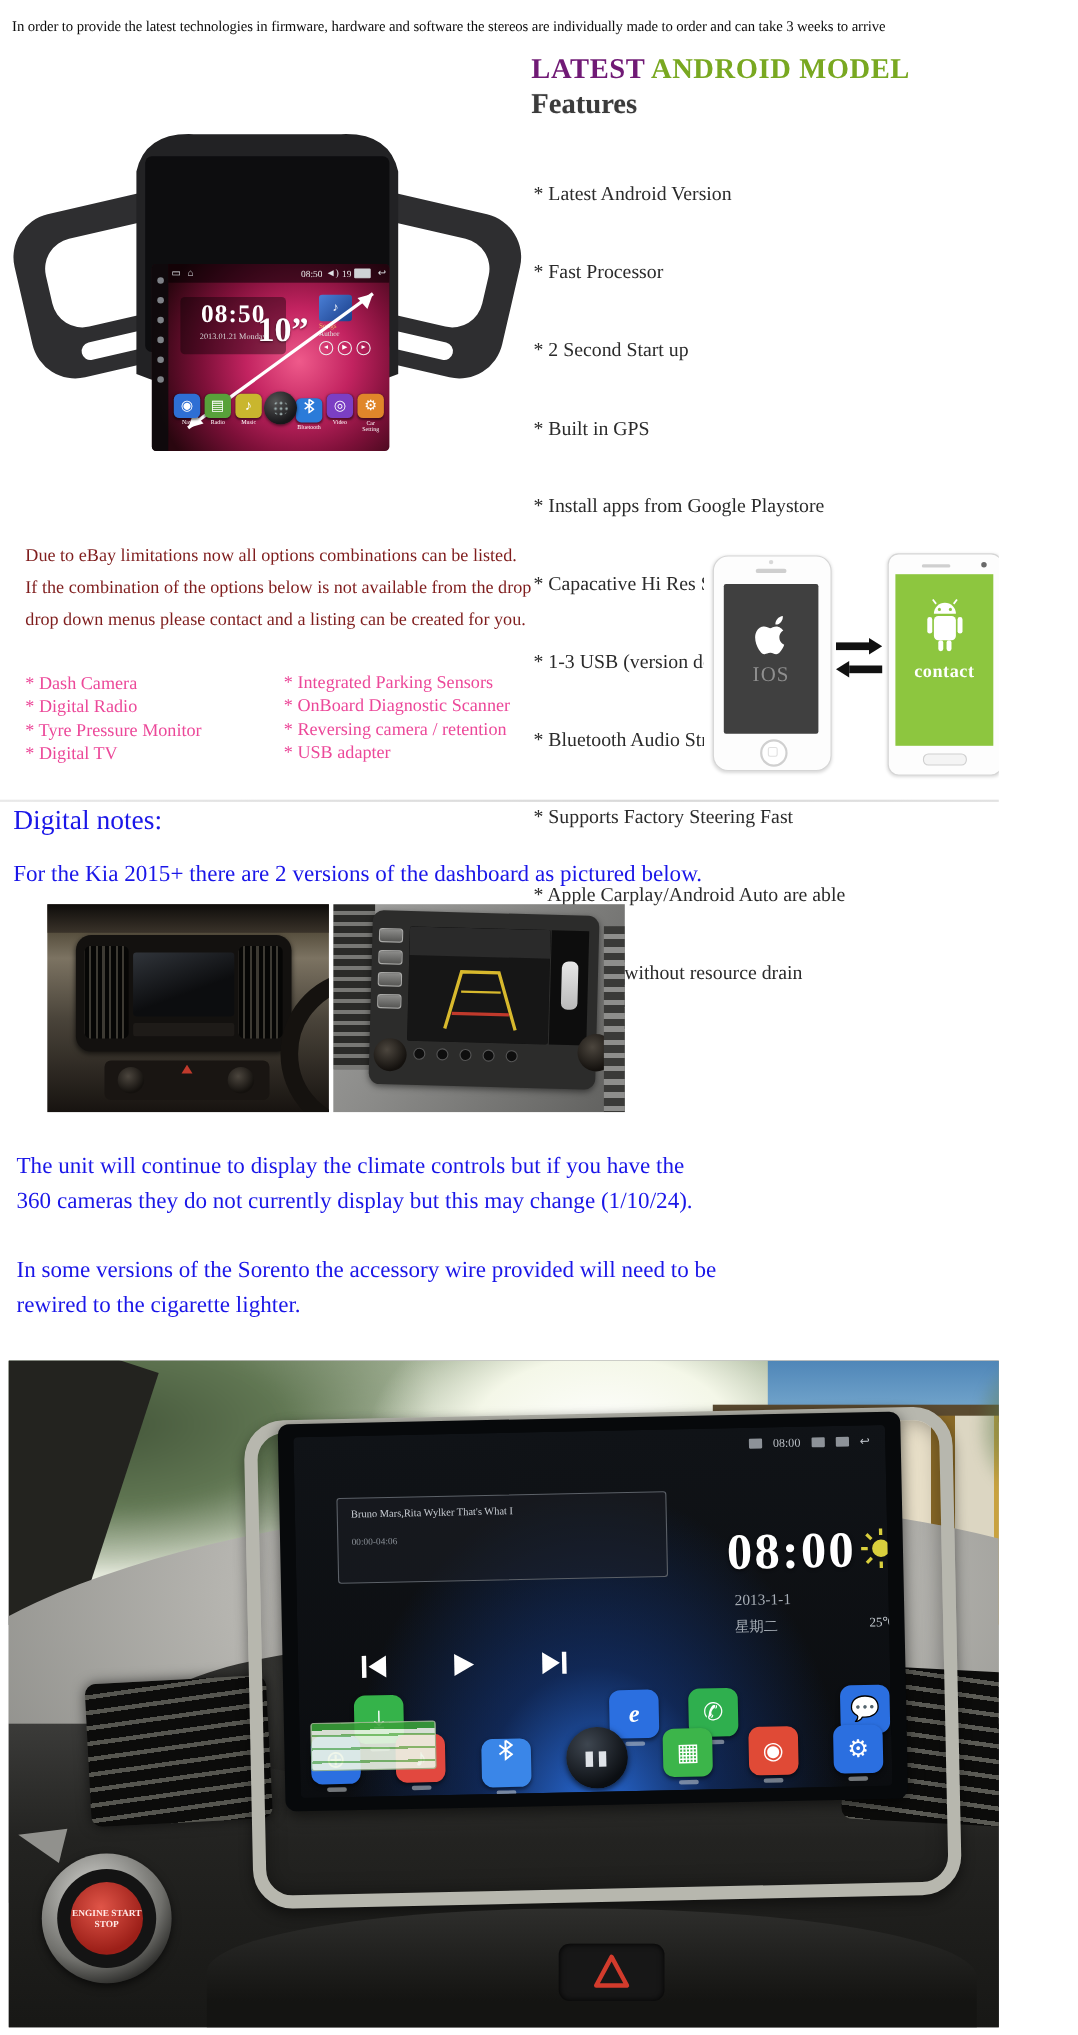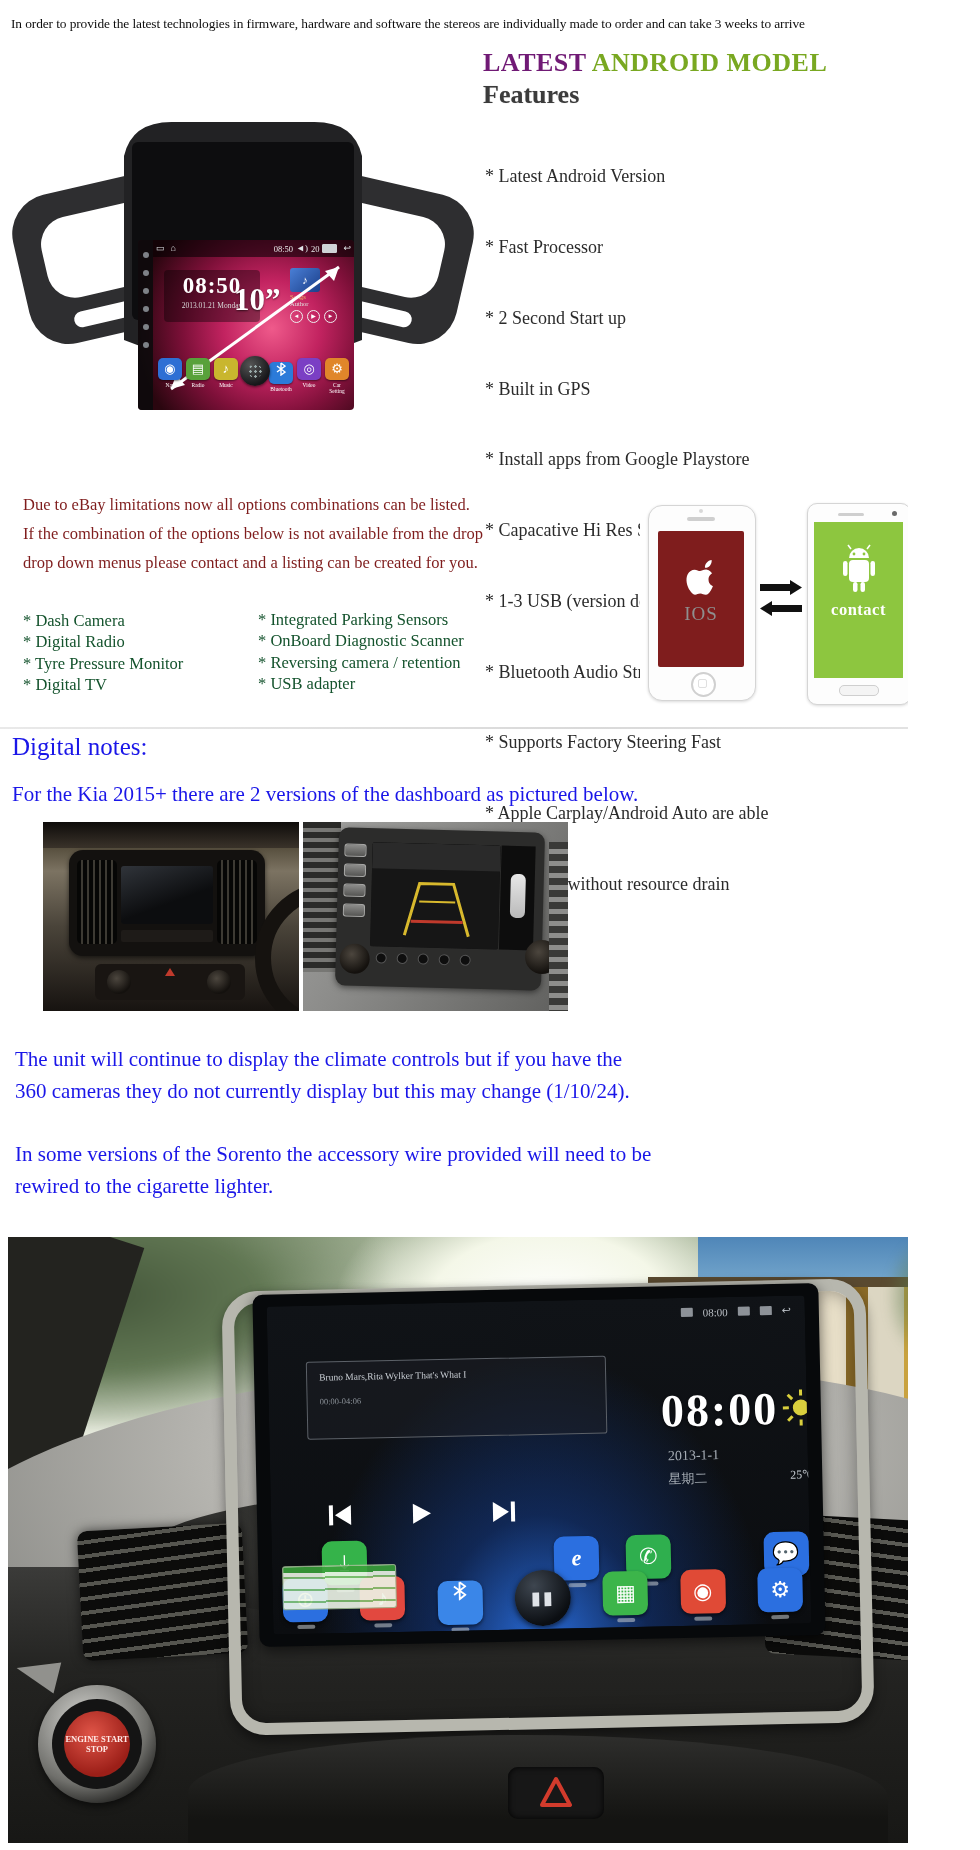--- a/index.html
+++ b/index.html
@@ -46,31 +46,31 @@
   .tile{width:24px;height:22px;border-radius:5px;margin:0 auto;color:#fff;font-size:13px;line-height:22px;text-align:center;
         box-shadow:0 1px 2px rgba(0,0,0,.5);}
   .sphere{width:30px;height:30px;border-radius:50%;background:radial-gradient(circle at 35% 30%,#555,#17171a 70%);
           margin:0 auto;box-shadow:0 1px 3px rgba(0,0,0,.6);position:relative;top:-2px;}
   .sphere:before{content:"";position:absolute;left:8px;top:8px;width:14px;height:14px;border-radius:50%;
           background:radial-gradient(circle,#9aa 1px,transparent 1.5px);background-size:5px 5px;}
   .applabel{margin-top:2px;display:block;transform:scale(.9);}
 
   
   .ebay-note{left:23px;top:490px;font-size:16.5px;line-height:29px;color:#7f1d1d;white-space:pre-line;}
-  .opt-col{font-size:16.5px;line-height:21.4px;color:#14532d;white-space:pre;}
+  .opt-col{font-size:16.5px;line-height:21.4px;color:#ec4899;white-space:pre;}
   .opt-left{left:23px;top:610px;}
   .opt-right{left:258px;top:609px;}
 
   
   .phones{left:640px;top:483px;width:335px;height:235px;background:linear-gradient(90deg,#ffffff 82%,#efefee 82%);}
   .iphone{left:8px;top:22px;width:106px;height:194px;background:#fdfdfd;border:1px solid #d5d5d5;border-radius:14px;
           box-shadow:0 1px 3px rgba(0,0,0,.15);}
   .iphone .speaker{left:38px;top:11px;width:28px;height:4px;background:#cfcfcf;border-radius:2px;}
   .iphone .cam{left:50px;top:3px;width:4px;height:4px;border-radius:50%;background:#d8d8d8;}
-  .iscreen{left:9px;top:25px;width:86px;height:136px;background:#7f1d1d;border-radius:2px;text-align:center;}
+  .iscreen{left:9px;top:25px;width:86px;height:136px;background:#404040;border-radius:2px;text-align:center;}
   .ios-label{color:#8f8f8f;font-size:19px;letter-spacing:1px;margin-top:6px;}
   .homebtn{left:42px;top:166px;width:21px;height:21px;border:2px solid #d0d0d0;border-radius:50%;background:#fff;}
   .homebtn:before{content:"";position:absolute;left:5px;top:5px;width:7px;height:7px;border:1px solid #e0e0e0;border-radius:2px;}
   .aphone{left:167px;top:20px;width:102px;height:200px;background:#fdfdfd;border:1px solid #d5d5d5;border-radius:10px;
           box-shadow:0 1px 3px rgba(0,0,0,.15);}
   .aphone .bar{left:30px;top:9px;width:26px;height:3px;background:#cfcfcf;border-radius:2px;}
   .aphone .dot{left:84px;top:7px;width:5px;height:5px;border-radius:50%;background:#6a6a6a;}
   .ascreen{left:6px;top:18px;width:89px;height:156px;background:#8dc63f;text-align:center;}
   .android-label{color:#ffffff;font-size:16.5px;font-weight:bold;letter-spacing:.5px;margin-top:4px;}
   .apill{left:31px;top:181px;width:38px;height:9px;border:1px solid #cfcfcf;border-radius:5px;background:#f4f4f4;}
@@ -199,21 +199,21 @@
           <i></i>
           <i></i>
           <i></i>
         </div>
       <div class="abs sbar">
         <span class="mini">▭</span>
         <span class="mini">⌂</span>
         <span class="sp"></span>
         <span>08:50</span>
         <span class="mini">◄)</span>
-        <span>20</span>
+        <span>19</span>
         <span class="batt"></span>
         <span class="mini">↩</span>
       </div>
       <div class="abs clockbox">
         <div class="big">08:50</div>
         <div class="small">2013.01.21 Monday</div>
       </div>
       <div class="abs size-label">10”</div>
       <div class="abs musicbox">
         <div class="album">♪</div>

